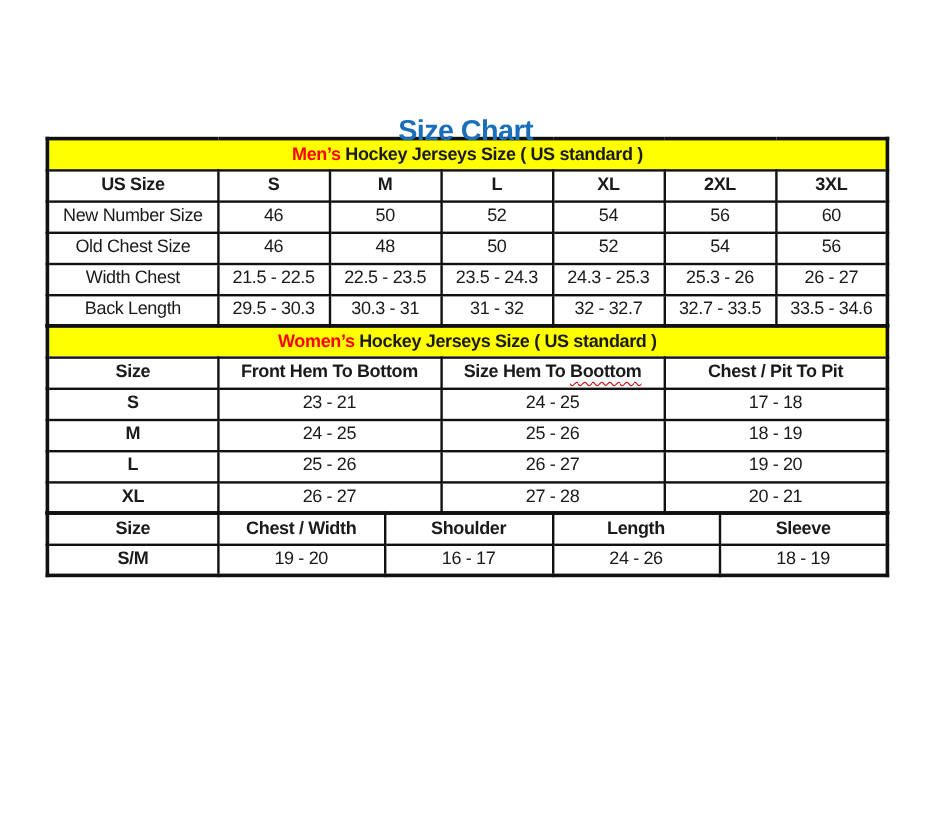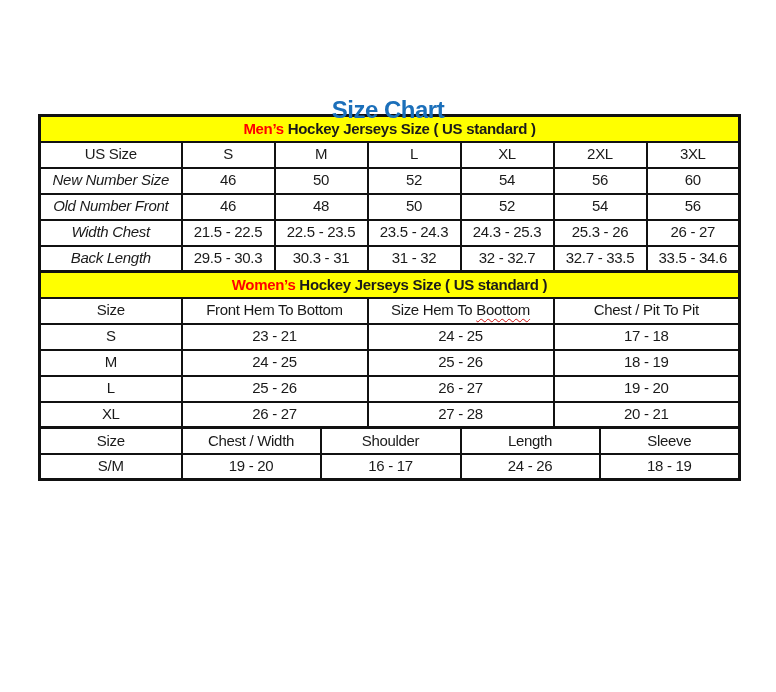--- a/index.html
+++ b/index.html
@@ -25,29 +25,29 @@
     border:3px solid var(--border-black);
   }
   table.tbl + table.tbl{margin-top:-3px;padding-left:35px;}
   .tbl td,.tbl th{
     border:2px solid var(--border-black);
     text-align:center;vertical-align:middle;
     height:26px;padding:1px 2px;
     font-size:15px;letter-spacing:-0.3px;line-height:1.1;
     white-space:nowrap;overflow:hidden;
   }
-  .tbl th{font-weight:normal;}
+  .tbl th{font-weight:bold;}
   .banner-cell{
     background:var(--banner-bg);
     border:3px solid var(--border-black);
     height:38px;font-size:16px;font-weight:bold;
   }
   .banner-cell.short{height:30px;}
   .banner-hl{color:var(--accent-red);margin-top:36px;}
-  .rowlabel-normal{font-weight:normal;font-style:italic;}
+  .rowlabel-normal{font-weight:normal;}
   .misspell{
     text-decoration:underline;
     text-decoration-style:wavy;
     text-decoration-color:#cc1111;
     text-decoration-thickness:1px;
     text-underline-offset:3px;
   }
 </style>
 </head>
 <body>
@@ -82,21 +82,21 @@
     <tr>
       <td class="rowlabel-normal">New Number Size</td>
       <td>46</td>
       <td>50</td>
       <td>52</td>
       <td>54</td>
       <td>56</td>
       <td>60</td>
     </tr>
     <tr>
-      <td class="rowlabel-normal">Old Number Front</td>
+      <td class="rowlabel-normal">Old Chest Size</td>
       <td>46</td>
       <td>48</td>
       <td>50</td>
       <td>52</td>
       <td>54</td>
       <td>56</td>
     </tr>
     <tr>
       <td class="rowlabel-normal">Width Chest</td>
       <td>21.5 - 22.5</td>

